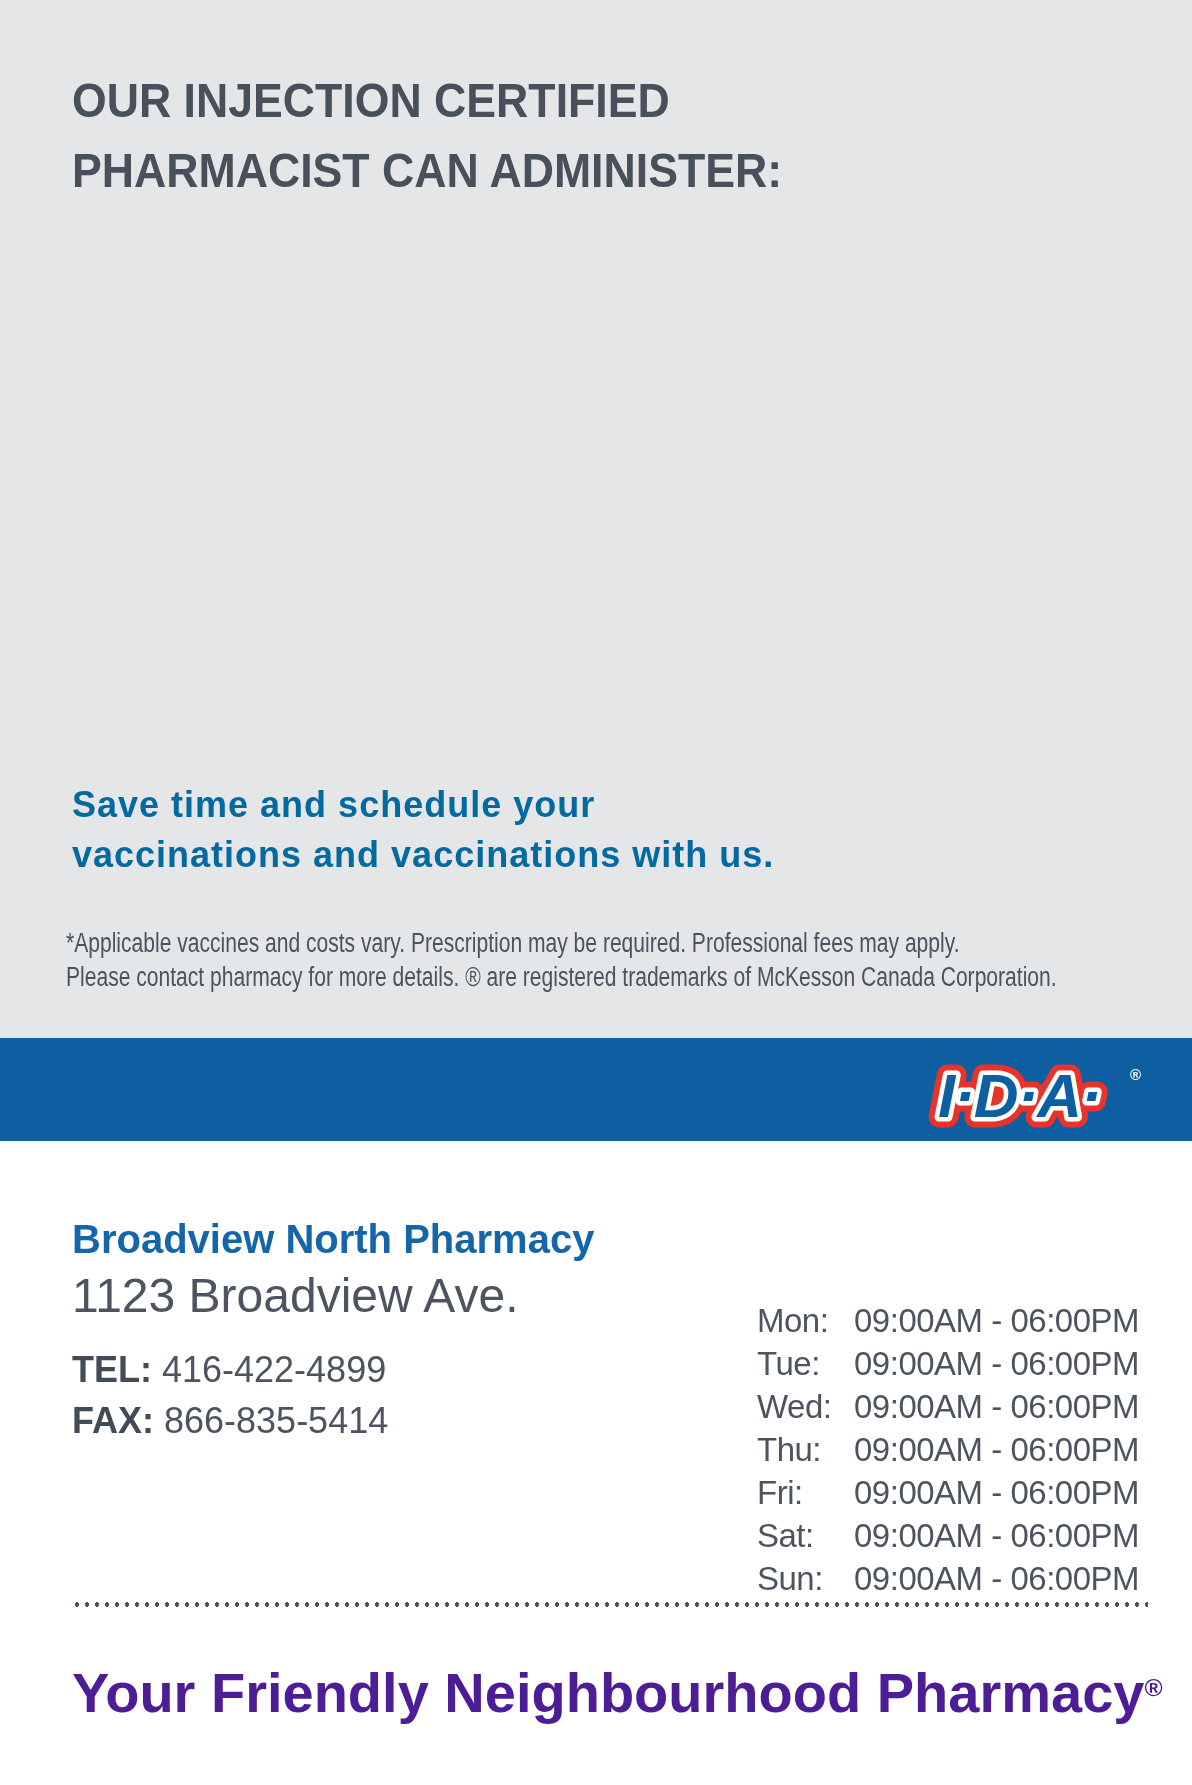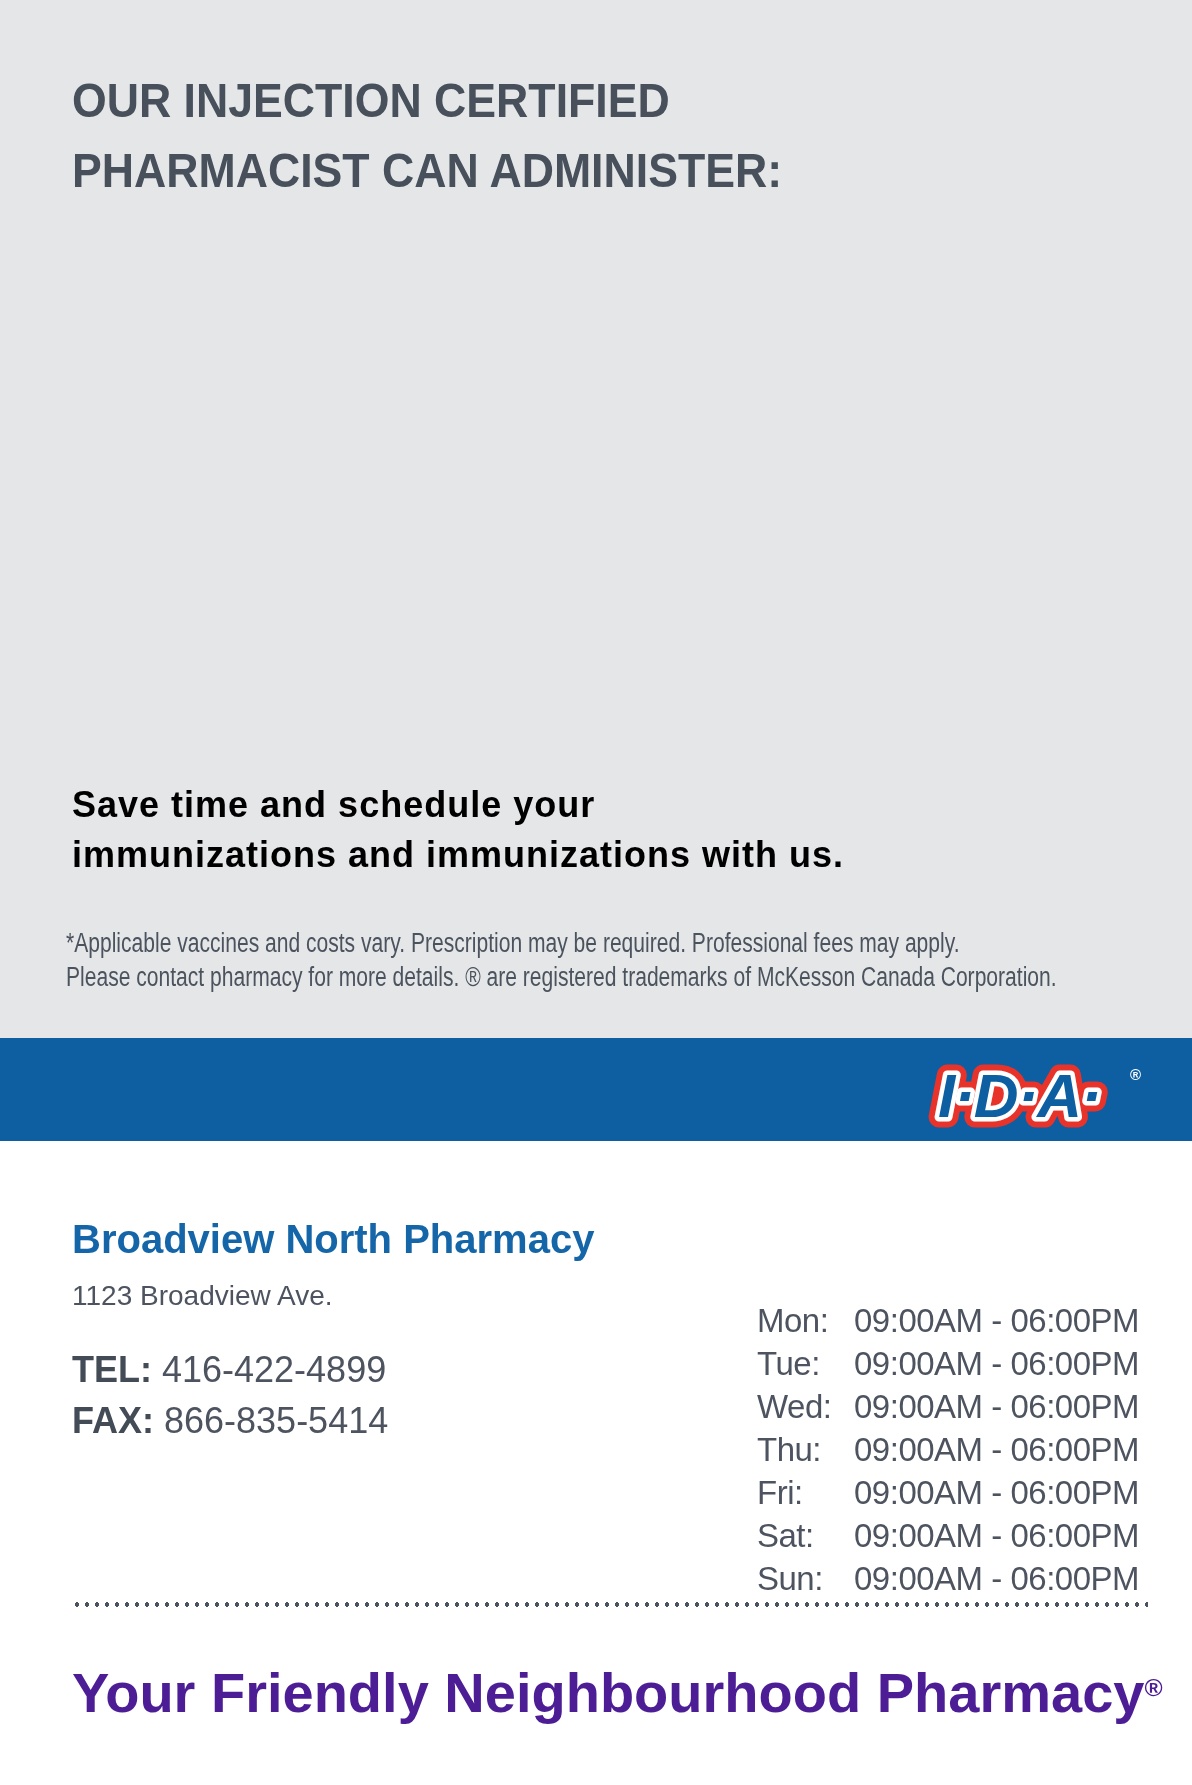--- a/index.html
+++ b/index.html
@@ -20,21 +20,21 @@
   }
   .heading {
     position: absolute; left: 72px; top: 66px;
     font-size: 48px; font-weight: 700; color: #47505b;
     line-height: 70px; white-space: nowrap;
     transform: scaleX(0.93); transform-origin: 0 0;
     letter-spacing: 0px;
   }
   .save-text {
     position: absolute; left: 72px; top: 780px;
-    font-size: 36px; font-weight: 700; color: #000000;
+    font-size: 36px; font-weight: 700; color: #0369a1;
     line-height: 50px; white-space: nowrap; letter-spacing: 1px;
   }
   .fineprint {
     position: absolute; left: 66px; top: 926px;
     font-size: 27px; font-weight: 400; color: #4b535e;
     line-height: 34px; white-space: nowrap;
     transform: scaleX(0.78); transform-origin: 0 0;
   }
 
   
@@ -59,21 +59,21 @@
   .ida-logo .reg { font-size: 15px; fill: #ffffff; font-weight: 700; }
 
   
   .pharmacy-name {
     position: absolute; left: 72px; top: 1217px;
     font-size: 40px; font-weight: 700; color: #1566a8;
     line-height: 44px; white-space: nowrap;
   }
   .address {
     position: absolute; left: 72px; top: 1272px;
-    font-size: 28px; font-weight: 400; color: #4d5460;
+    font-size: 48px; font-weight: 400; color: #4d5460;
     line-height: 48px; white-space: nowrap;
   }
   .telfax {
     position: absolute; left: 72px; top: 1344px;
     font-size: 36px; font-weight: 400; color: #4d5460;
     line-height: 51px; white-space: nowrap;
   }
   .telfax .lbl { font-weight: 700; color: #434b56; margin-right: 10px; }
 
   .hours {
@@ -103,21 +103,21 @@
 </head>
 <body>
 
 <div class="top-panel">
   <div class="heading">
     <div>OUR INJECTION CERTIFIED</div>
     <div>PHARMACIST CAN ADMINISTER:</div>
   </div>
   <div class="save-text">
     <div>Save time and schedule your</div>
-    <div>immunizations and immunizations with us.</div>
+    <div>vaccinations and vaccinations with us.</div>
   </div>
   <div class="fineprint">
     <div>*Applicable vaccines and costs vary. Prescription may be required. Professional fees may apply.</div>
     <div>Please contact pharmacy for more details. ® are registered trademarks of McKesson Canada Corporation.</div>
   </div>
 </div>
 
 <div class="banner">
   <svg class="ida-logo" width="222" height="74" viewBox="0 0 222 74">
     <text class="t stroke-red" x="10" y="54">I·D·A·</text>

